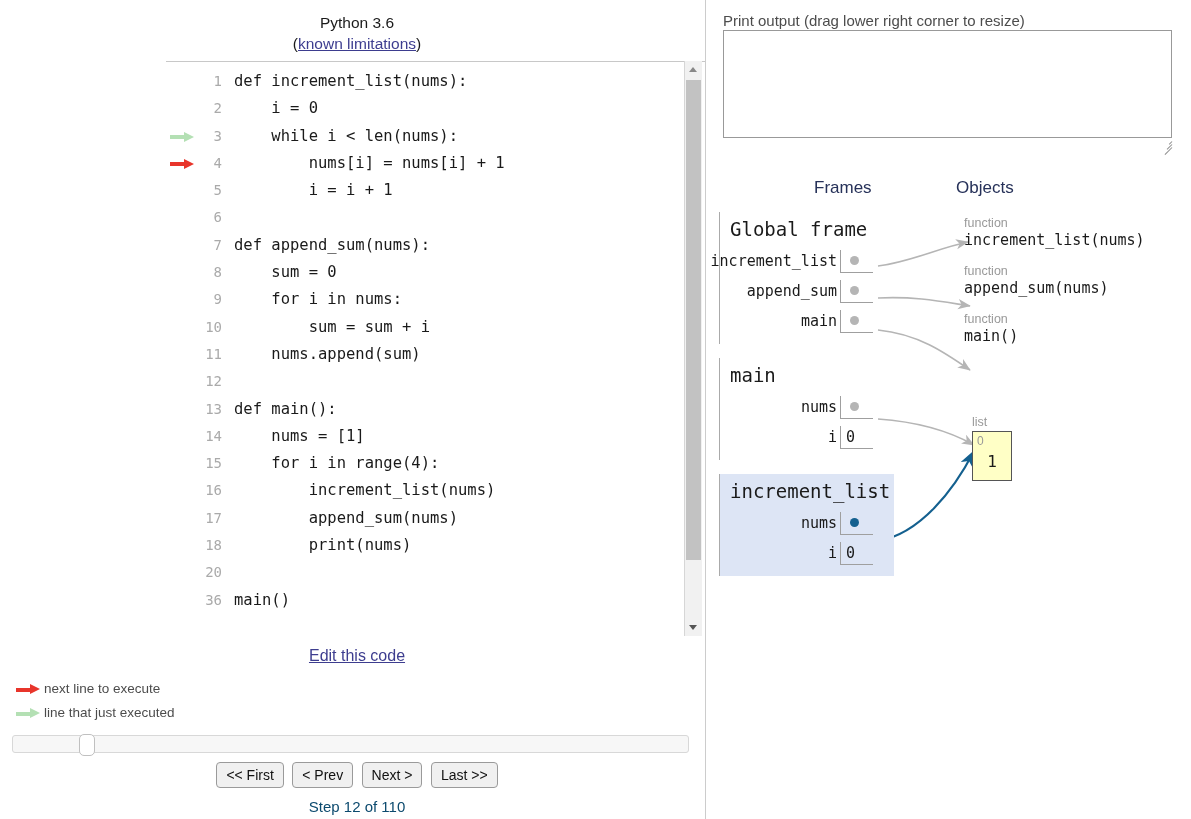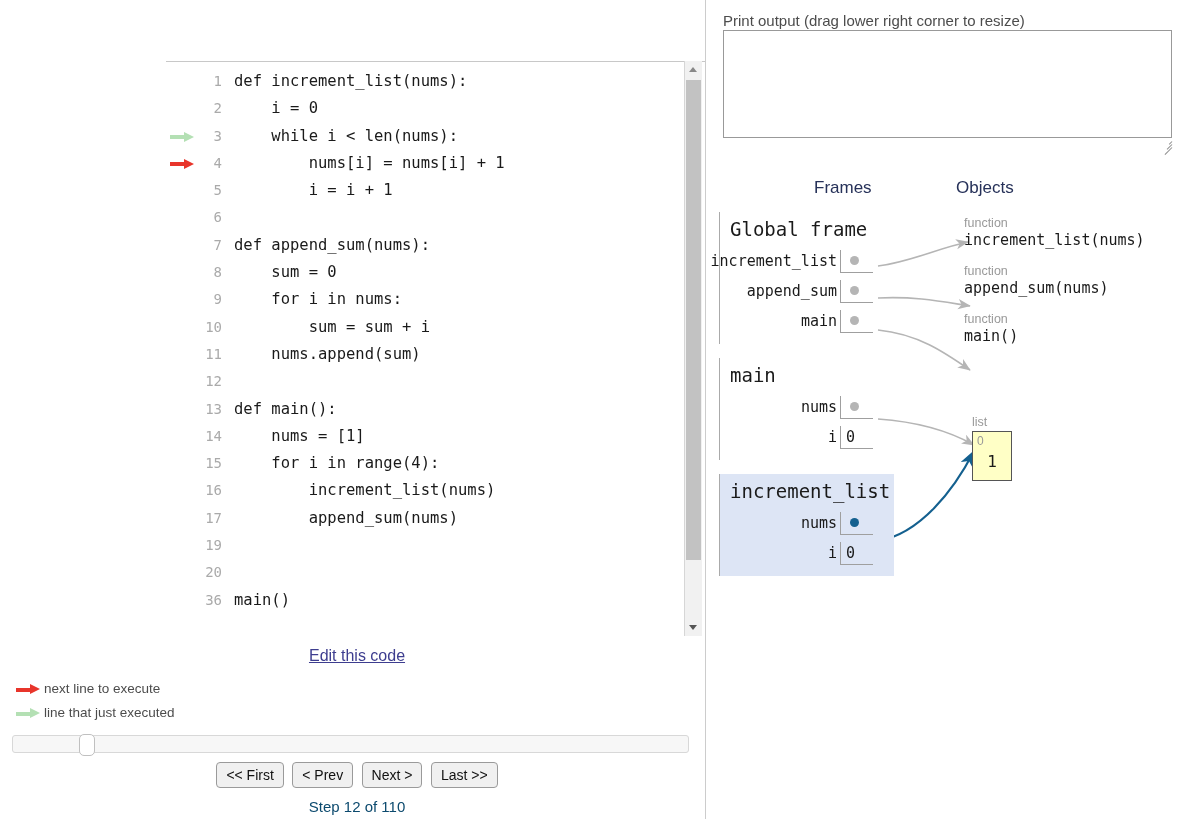--- a/index.html
+++ b/index.html
@@ -395,20 +395,24 @@
     left: 0; top: 0;
     width: 485px; height: 819px;
     pointer-events: none;
   }
 </style>
 </head>
 <body>
 
 <div id="left-panel">
 
+  <div id="code-header">
+    <span class="pyver">Python 3.6</span>
+    <span id="limitations-line"><span>(</span><a id="limitations-link">known limitations</a><span>)</span></span>
+  </div>
   <div id="code-header-rule"></div>
 
   <div id="code-viewport">
     <div id="code-lines">
         <div class="code-line"><div class="arrow-cell"></div><span class="ln-num">1</span><span class="ln-code">def increment_list(nums):</span></div>
         <div class="code-line"><div class="arrow-cell"></div><span class="ln-num">2</span><span class="ln-code">    i = 0</span></div>
         <div class="code-line"><div class="arrow-cell"><span class="arrow-glyph arrow-green"><span class="shaft"></span><span class="head"></span></span></div><span class="ln-num">3</span><span class="ln-code">    while i &lt; len(nums):</span></div>
         <div class="code-line"><div class="arrow-cell"><span class="arrow-glyph arrow-red"><span class="shaft"></span><span class="head"></span></span></div><span class="ln-num">4</span><span class="ln-code">        nums[i] = nums[i] + 1</span></div>
         <div class="code-line"><div class="arrow-cell"></div><span class="ln-num">5</span><span class="ln-code">        i = i + 1</span></div>
         <div class="code-line"><div class="arrow-cell"></div><span class="ln-num">6</span><span class="ln-code"></span></div>
@@ -416,21 +420,21 @@
         <div class="code-line"><div class="arrow-cell"></div><span class="ln-num">8</span><span class="ln-code">    sum = 0</span></div>
         <div class="code-line"><div class="arrow-cell"></div><span class="ln-num">9</span><span class="ln-code">    for i in nums:</span></div>
         <div class="code-line"><div class="arrow-cell"></div><span class="ln-num">10</span><span class="ln-code">        sum = sum + i</span></div>
         <div class="code-line"><div class="arrow-cell"></div><span class="ln-num">11</span><span class="ln-code">    nums.append(sum)</span></div>
         <div class="code-line"><div class="arrow-cell"></div><span class="ln-num">12</span><span class="ln-code"></span></div>
         <div class="code-line"><div class="arrow-cell"></div><span class="ln-num">13</span><span class="ln-code">def main():</span></div>
         <div class="code-line"><div class="arrow-cell"></div><span class="ln-num">14</span><span class="ln-code">    nums = [1]</span></div>
         <div class="code-line"><div class="arrow-cell"></div><span class="ln-num">15</span><span class="ln-code">    for i in range(4):</span></div>
         <div class="code-line"><div class="arrow-cell"></div><span class="ln-num">16</span><span class="ln-code">        increment_list(nums)</span></div>
         <div class="code-line"><div class="arrow-cell"></div><span class="ln-num">17</span><span class="ln-code">        append_sum(nums)</span></div>
-        <div class="code-line"><div class="arrow-cell"></div><span class="ln-num">19</span><span class="ln-code"></span></div>
+        <div class="code-line"><div class="arrow-cell"></div><span class="ln-num">18</span><span class="ln-code">        print(nums)</span></div>
         <div class="code-line"><div class="arrow-cell"></div><span class="ln-num">20</span><span class="ln-code"></span></div>
         <div class="code-line"><div class="arrow-cell"></div><span class="ln-num">36</span><span class="ln-code">main()</span></div>
       </div>
   </div>
 
   <div id="code-scrollbar">
     <div class="sb-btn up">
         <span class="sb-tri"></span>
       </div>
     <div id="code-scroll-thumb"></div>

